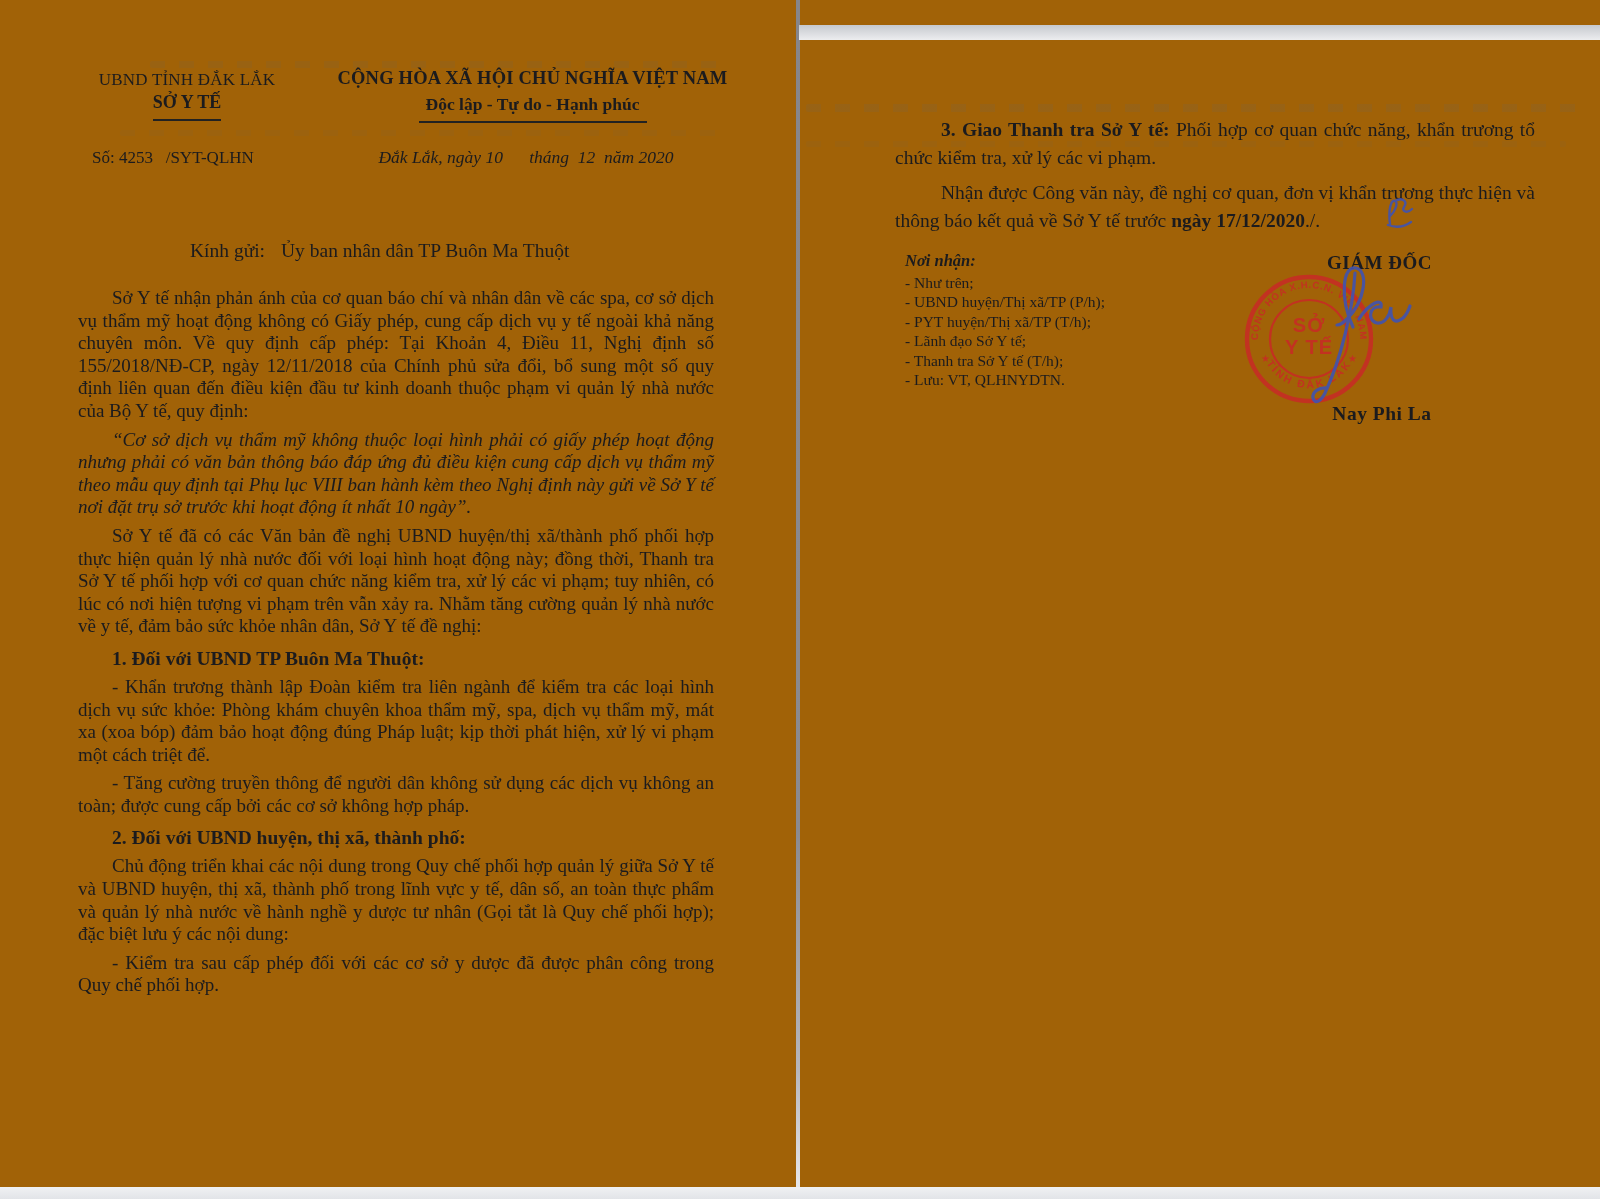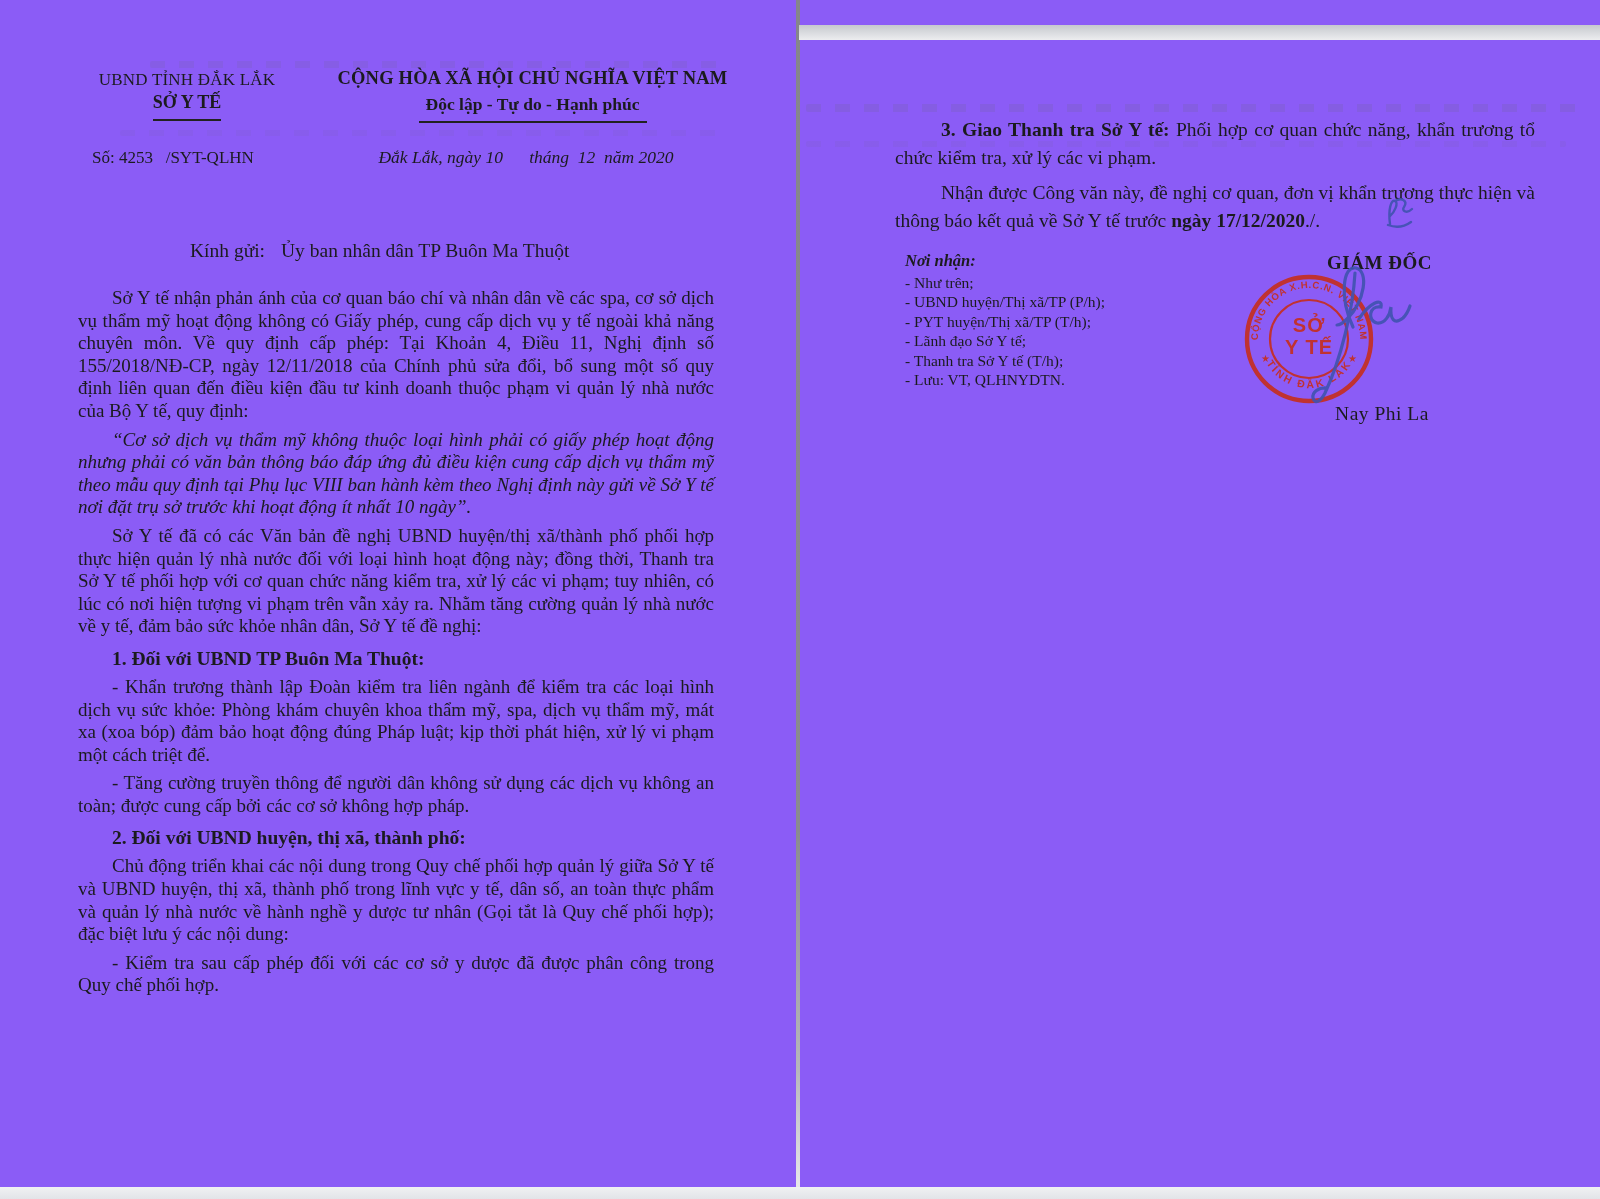--- a/index.html
+++ b/index.html
@@ -1,17 +1,17 @@
 <!DOCTYPE html>
 <html><head>
 <meta charset="utf-8">
 <style>
   html,body{margin:0;padding:0;background:#ffffff;}
   .canvas{
-    position:relative;width:1600px;height:1199px;background:#8b5cf6;overflow:hidden;
+    position:relative;width:1600px;height:1199px;background:#a16207;overflow:hidden;
     font-family:"Liberation Serif","DejaVu Serif",serif;color:#1b1b1e;
   }
   .abs{position:absolute;}
   .c{text-align:center;}
   .bold{font-weight:bold;}
   .ital{font-style:italic;}
 
   
   .divider{left:796px;top:0;width:4px;height:1187px;
     background:linear-gradient(to bottom,#85858b,#8a8a90 70%,#b6b6bb 90%,#e7e7ea);}
@@ -42,21 +42,21 @@
   .lq{font-style:italic;}
   .lh{margin:9px 0 6px 0;padding-left:34px;font-weight:bold;font-size:19.5px;line-height:23px;}
 
   
   .right-body{left:895px;top:116px;width:640px;}
   .rp{margin:0 0 8px 0;text-indent:46px;line-height:27.5px;font-size:19.5px;text-align:justify;}
 
   .noinhan-label{left:905px;top:251px;font-size:16.5px;font-weight:bold;font-style:italic;}
   .noinhan-list{left:905px;top:273px;font-size:15.5px;line-height:19.4px;}
   .signer-title{left:1277px;top:252px;width:205px;font-size:19px;font-weight:bold;letter-spacing:.5px;}
-  .signer-name{left:1277px;top:403px;width:210px;font-size:19.5px;font-weight:normal;letter-spacing:.5px;}
+  .signer-name{left:1277px;top:403px;width:210px;font-size:19.5px;font-weight:bold;letter-spacing:.5px;}
 
   .stamp{left:1242px;top:272px;width:134px;height:134px;opacity:.93;}
   .sig{left:1293px;top:263px;width:145px;height:150px;}
   .paraph{left:1381px;top:194px;width:38px;height:36px;}
 </style>
 </head>
 <body>
 
 <div class="canvas">
 

